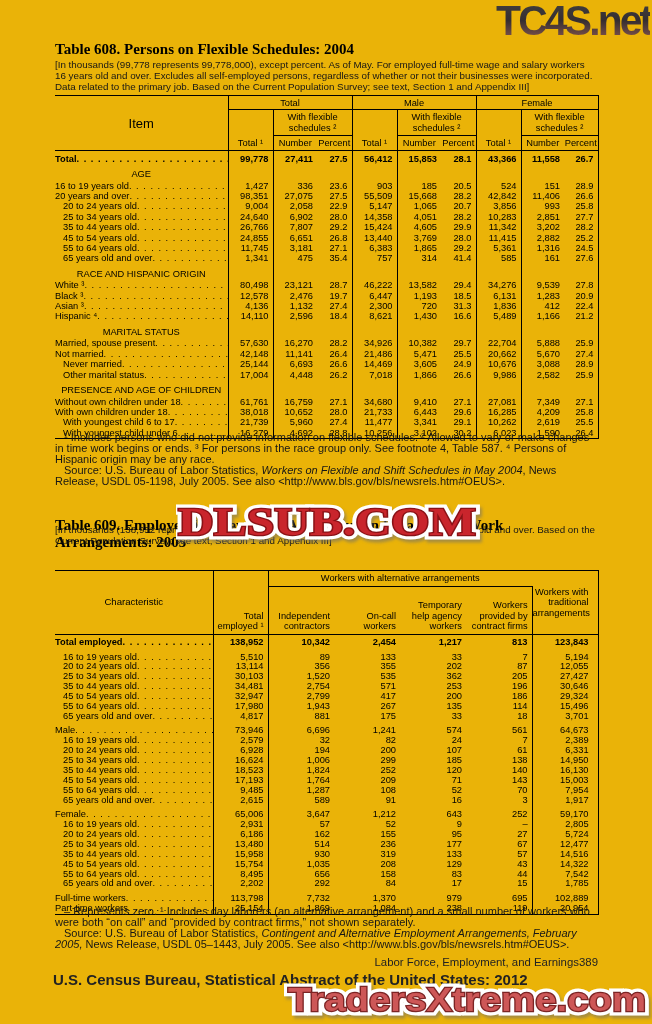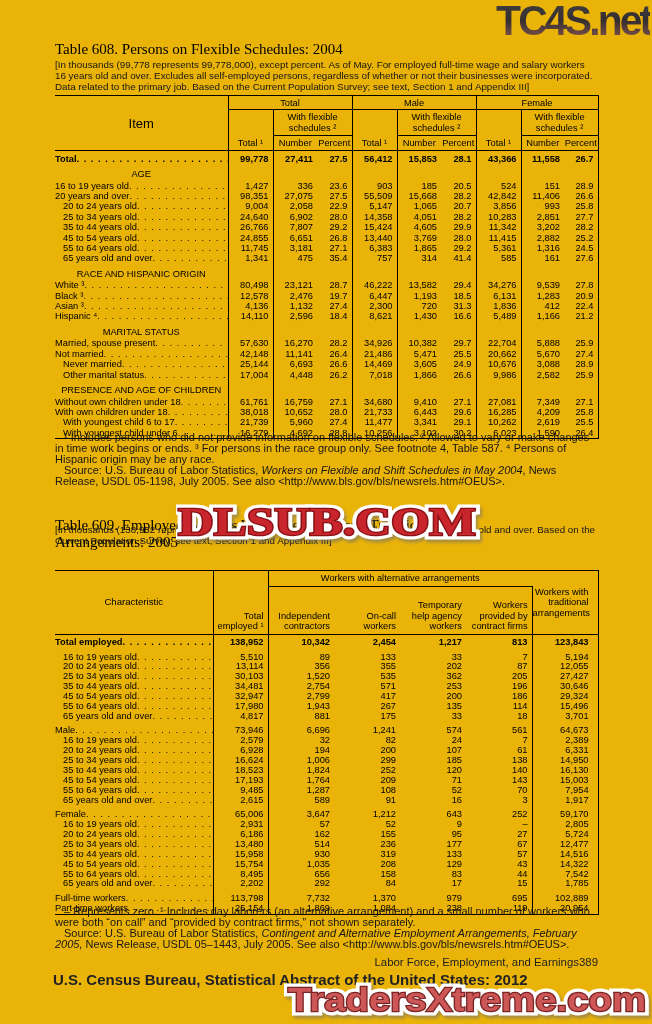--- a/index.html
+++ b/index.html
@@ -8,21 +8,21 @@
   .abs{position:absolute;}
 
   
   #wm-top{top:-4px;right:2px;font-family:"Liberation Sans",sans-serif;font-weight:800;
           font-size:43px;letter-spacing:-3px;transform:scaleX(.95);transform-origin:right top;
           background:linear-gradient(180deg,#3f3b3b 20%,#352e31 50%,#6e4a44 78%,#95604f 95%);
           -webkit-background-clip:text;background-clip:text;color:transparent;}
   .wm-svg{filter:drop-shadow(2px 3px 1.5px rgba(110,110,110,.55));}
 
   
-  .ttl{left:55px;width:545px;font-family:"Liberation Serif",serif;font-weight:400;
+  .ttl{left:55px;width:545px;font-family:"Liberation Serif",serif;font-weight:700;
        font-size:15px;line-height:17px;color:#000;}
   .note{left:55px;width:543px;font-size:9.8px;line-height:11.2px;color:#161616;}
 
   
   table{border-collapse:collapse;table-layout:fixed;width:543px;font-size:9.3px;color:#000;}
   td{padding:0;margin:0;overflow:hidden;white-space:nowrap;}
   .br{border-right:1px solid #000;}
   .bb{border-bottom:1px solid #000;}
   .num{text-align:right;padding-right:4px;}
   .bold{font-weight:700;}

